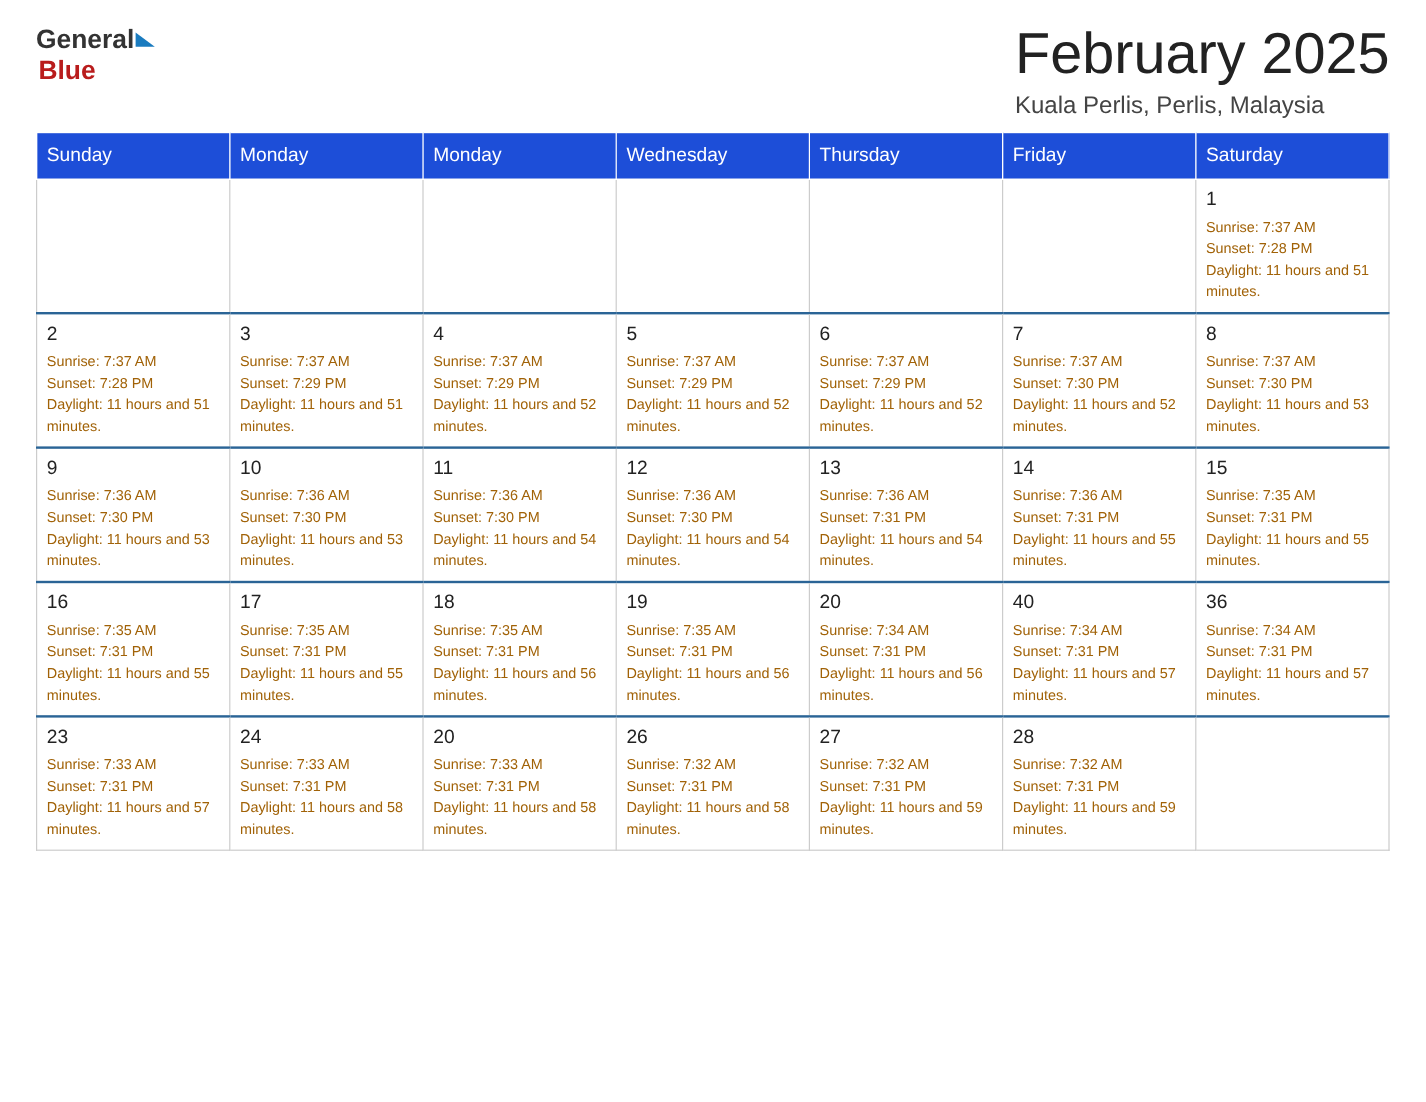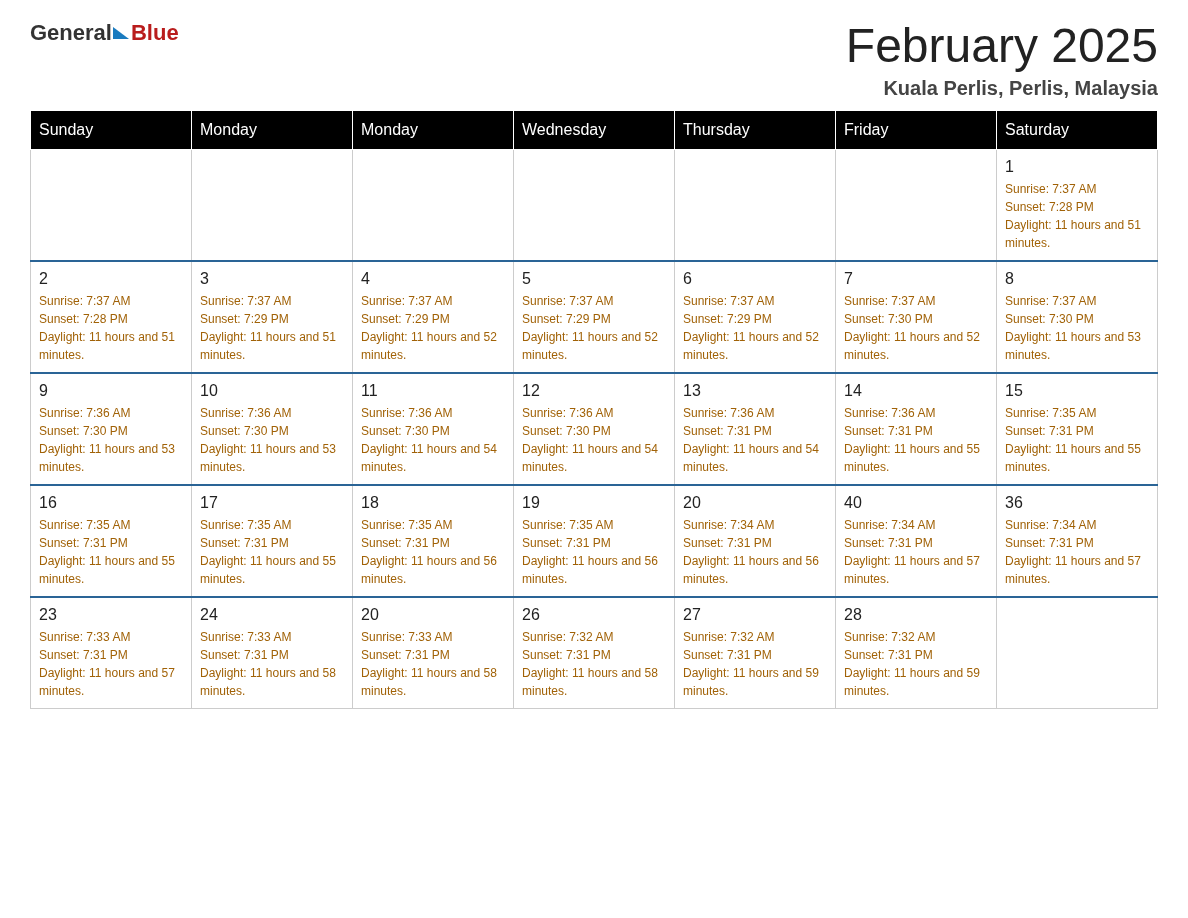--- a/index.html
+++ b/index.html
@@ -16,55 +16,54 @@
       align-items: flex-start;
       margin-bottom: 10px;
     }
     .logo-text-general {
       font-size: 22px;
       font-weight: bold;
       color: #333;
     }
     .logo-wrapper {
       display: flex;
-      flex-direction: row;
+      flex-direction: column;
       align-items: flex-start;
     }
     .logo-line1 {
       display: flex;
       align-items: center;
     }
     .logo-line2 {
       font-size: 22px;
       font-weight: bold;
       color: #b91c1c;
       margin-left: 2px;
     }
     .title-section {
-      text-align: right;
+      text-align: left;
     }
     .month-title {
       font-size: 48px;
       font-weight: normal;
       color: #222;
       line-height: 1.1;
     }
     .location-title {
       font-size: 20px;
       color: #444;
       margin-top: 4px;
-      font-weight: bold;
     }
     .calendar {
       width: 100%;
       border-collapse: collapse;
       margin-top: 10px;
     }
     .calendar th {
-      background-color: #000000;
+      background-color: #1d4ed8;
       color: #fff;
       padding: 10px 8px;
       text-align: left;
       font-size: 16px;
       font-weight: normal;
       border: 1px solid #fff;
     }
     .calendar td {
       border: 1px solid #ccc;
       vertical-align: top;

